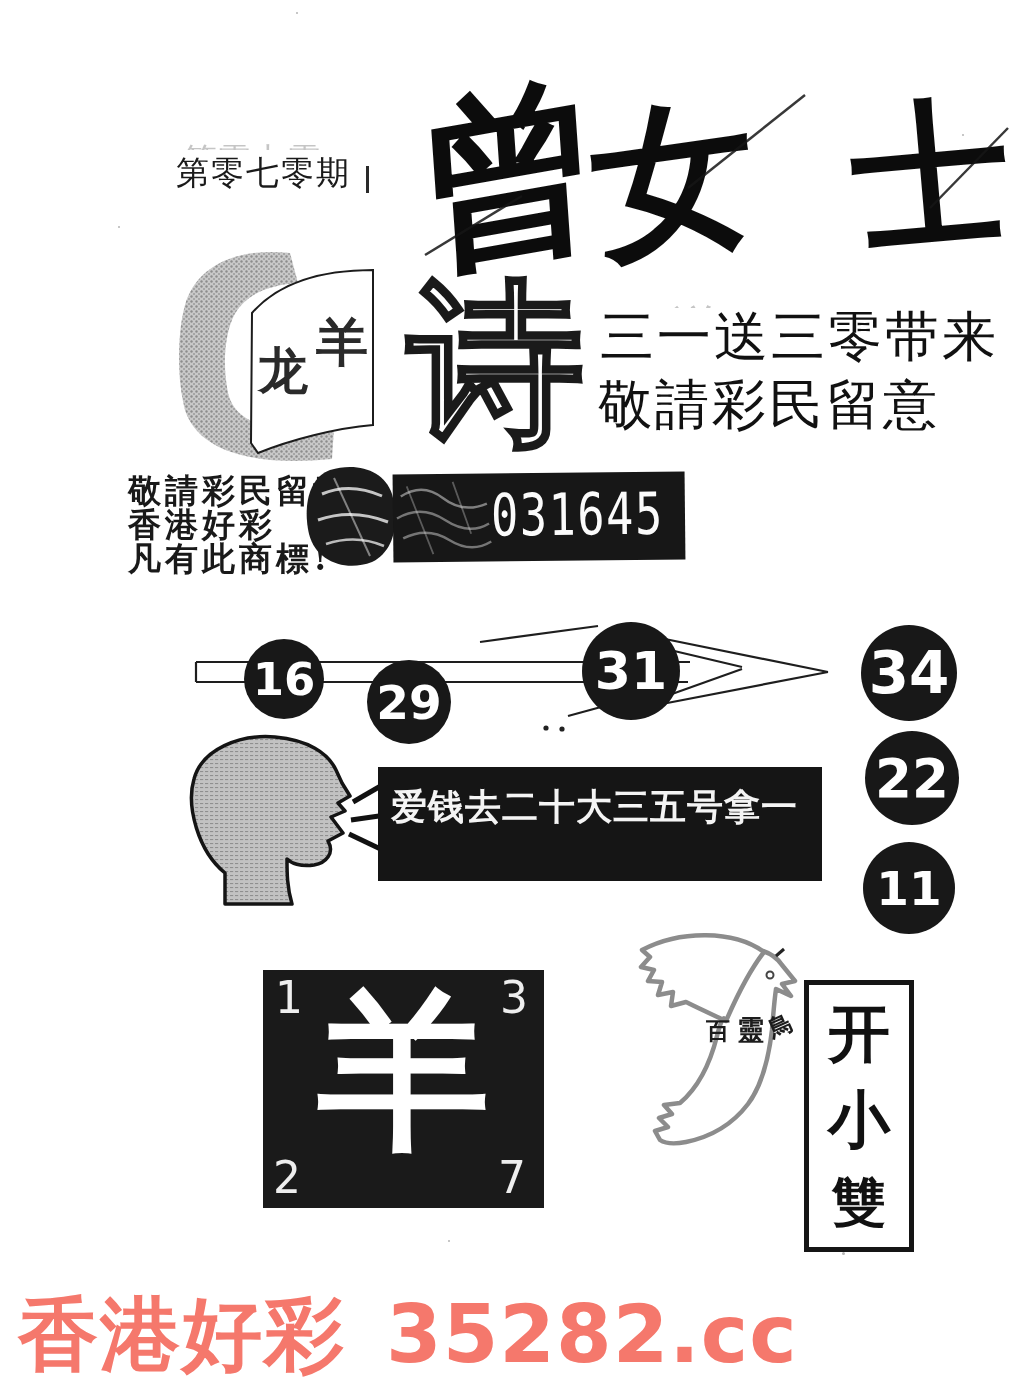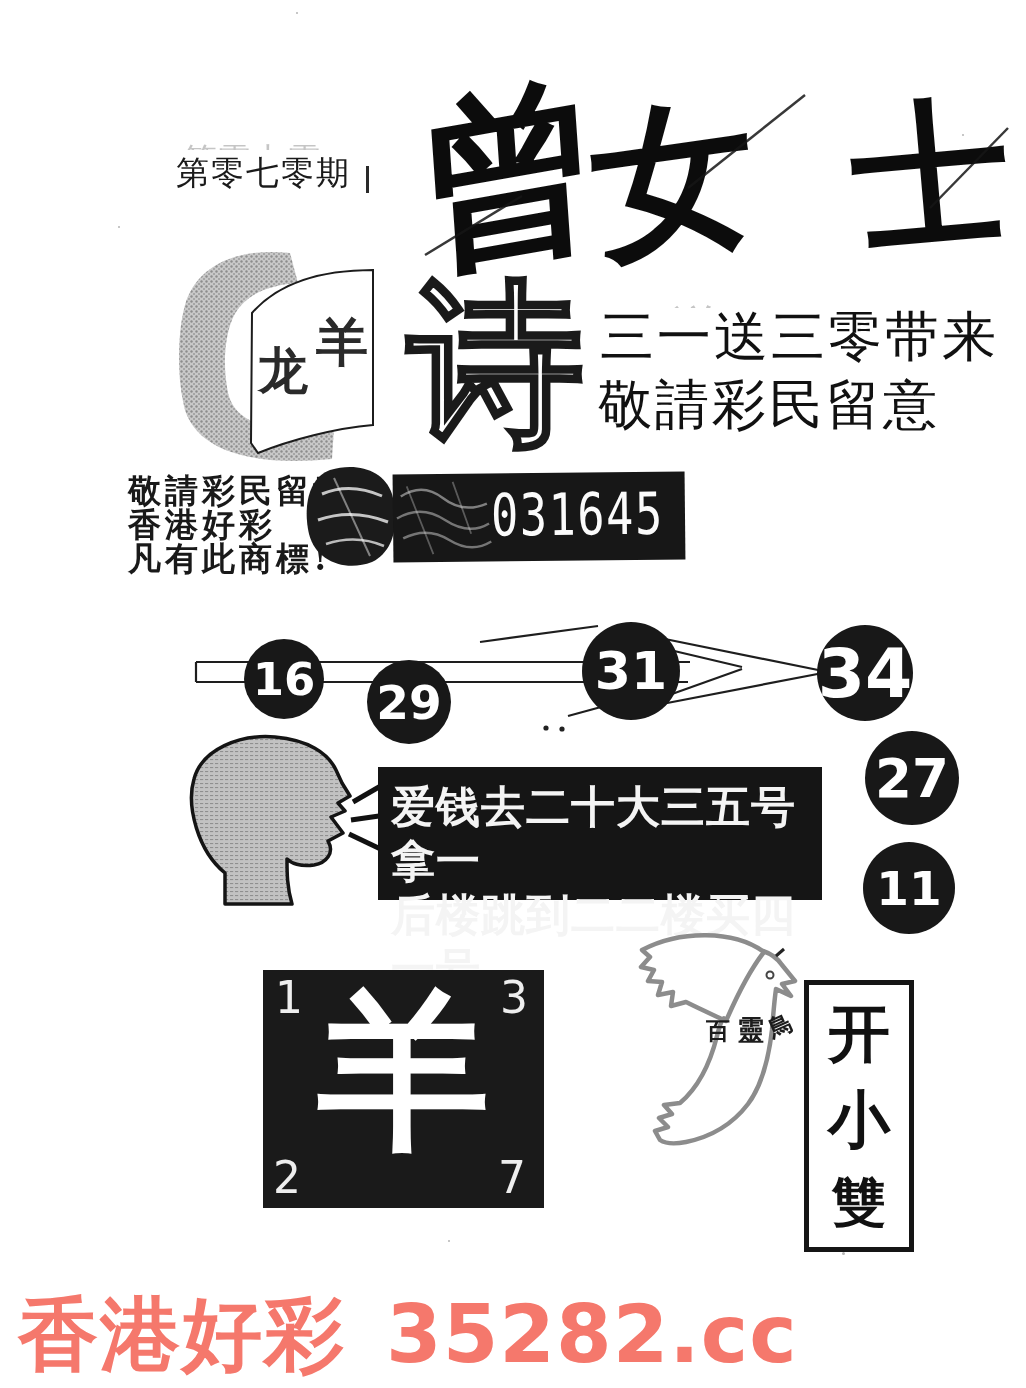--- a/index.html
+++ b/index.html
@@ -30,27 +30,27 @@
 
   .serial-box{left:393px;top:473px;width:292px;height:88px;background:#171717;transform:rotate(-.6deg);}
   .serial-digits{position:absolute;left:98px;top:8px;color:#fbfbfb;font-family:"DejaVu Sans Mono","Liberation Mono",monospace;
                  font-size:58px;letter-spacing:2px;transform:scaleX(.78);transform-origin:left top;line-height:1.2;}
 
   .num-circle{position:absolute;background:#181818;border-radius:50%;display:flex;align-items:center;justify-content:center;
               color:#fff;font-family:"DejaVu Sans","Liberation Sans",sans-serif;font-weight:700;}
   .c16{left:244px;top:639px;width:80px;height:80px;font-size:45px;}
   .c29{left:367px;top:660px;width:84px;height:84px;font-size:47px;}
   .c21{left:582px;top:622px;width:98px;height:98px;font-size:52px;}
-  .c34{left:817px;top:625px;width:96px;height:96px;font-size:68px;}
+  .c34{left:861px;top:625px;width:96px;height:96px;font-size:58px;}
   .c22{left:865px;top:731px;width:94px;height:94px;font-size:53px;}
   .c11{left:863px;top:842px;width:92px;height:92px;font-size:47px;}
 
-  .speech-box{left:378px;top:767px;width:444px;height:133px;background:#151515;color:#f4f4f4;
+  .speech-box{left:378px;top:767px;width:444px;height:114px;background:#151515;color:#f4f4f4;
               font-family:"DejaVu Sans","Liberation Sans",sans-serif;font-weight:700;
-              font-size:44px;letter-spacing:1px;line-height:54px;padding:13px 0 0 13px;box-sizing:border-box;}
+              font-size:36px;letter-spacing:1px;line-height:54px;padding:13px 0 0 13px;box-sizing:border-box;}
 
   .zodiac-panel{left:263px;top:970px;width:281px;height:238px;background:#1a1a1a;color:#fff;}
   .zodiac-animal{position:absolute;left:0;right:0;top:14px;text-align:center;font-size:172px;font-weight:700;line-height:1;}
   .corner{position:absolute;font-family:"DejaVu Sans","Liberation Sans",sans-serif;font-size:44px;font-weight:400;color:#eee;line-height:1;}
   .corner-tl{left:12px;top:6px;}  .corner-tr{right:16px;top:6px;}
   .corner-bl{left:10px;bottom:8px;} .corner-br{right:18px;bottom:8px;}
 
   .dove-label{left:706px;top:1012px;color:#1c1c1c;font-weight:700;}
   .dove-label span{display:inline-block;}
   .dl1{font-size:24px;margin-right:7px;}
@@ -159,21 +159,21 @@
       <span>29</span>
     </div>
   <div class="num-circle c21">
       <span>31</span>
     </div>
 
   <div class="num-circle c34">
       <span>34</span>
     </div>
   <div class="num-circle c22">
-      <span>27</span>
+      <span>22</span>
     </div>
   <div class="num-circle c11">
       <span>11</span>
     </div>
 
   <svg class="abs" style="left:175px;top:730px;" width="250" height="205" viewBox="0 0 250 205">
     <defs>
       <pattern id="headpat" width="5" height="4" patternUnits="userSpaceOnUse">
         <rect width="5" height="4" fill="#c2c2c2"></rect>
         <rect y="1" width="3.2" height="1.1" fill="#8f8f8f"></rect>
@@ -185,21 +185,20 @@
       <line x1="176" y1="90" x2="218" y2="84"></line>
       <line x1="174" y1="104" x2="216" y2="124"></line>
     </g>
     <polygon points="214,42 233,40 222,57" fill="#111"></polygon>
     <polygon points="216,75 235,84 217,93" fill="#111"></polygon>
     <polygon points="213,115 232,130 210,132" fill="#111"></polygon>
   </svg>
 
   <div class="abs speech-box">
     <div>爱钱去二十大三五号拿一</div>
-    <div>后楼跳到二二楼买四一号</div>
   </div>
 
   <div class="abs zodiac-panel">
     <div class="zodiac-animal">羊</div>
     <span class="corner corner-tl">1</span>
     <span class="corner corner-tr">3</span>
     <span class="corner corner-bl">2</span>
     <span class="corner corner-br">7</span>
   </div>
 

